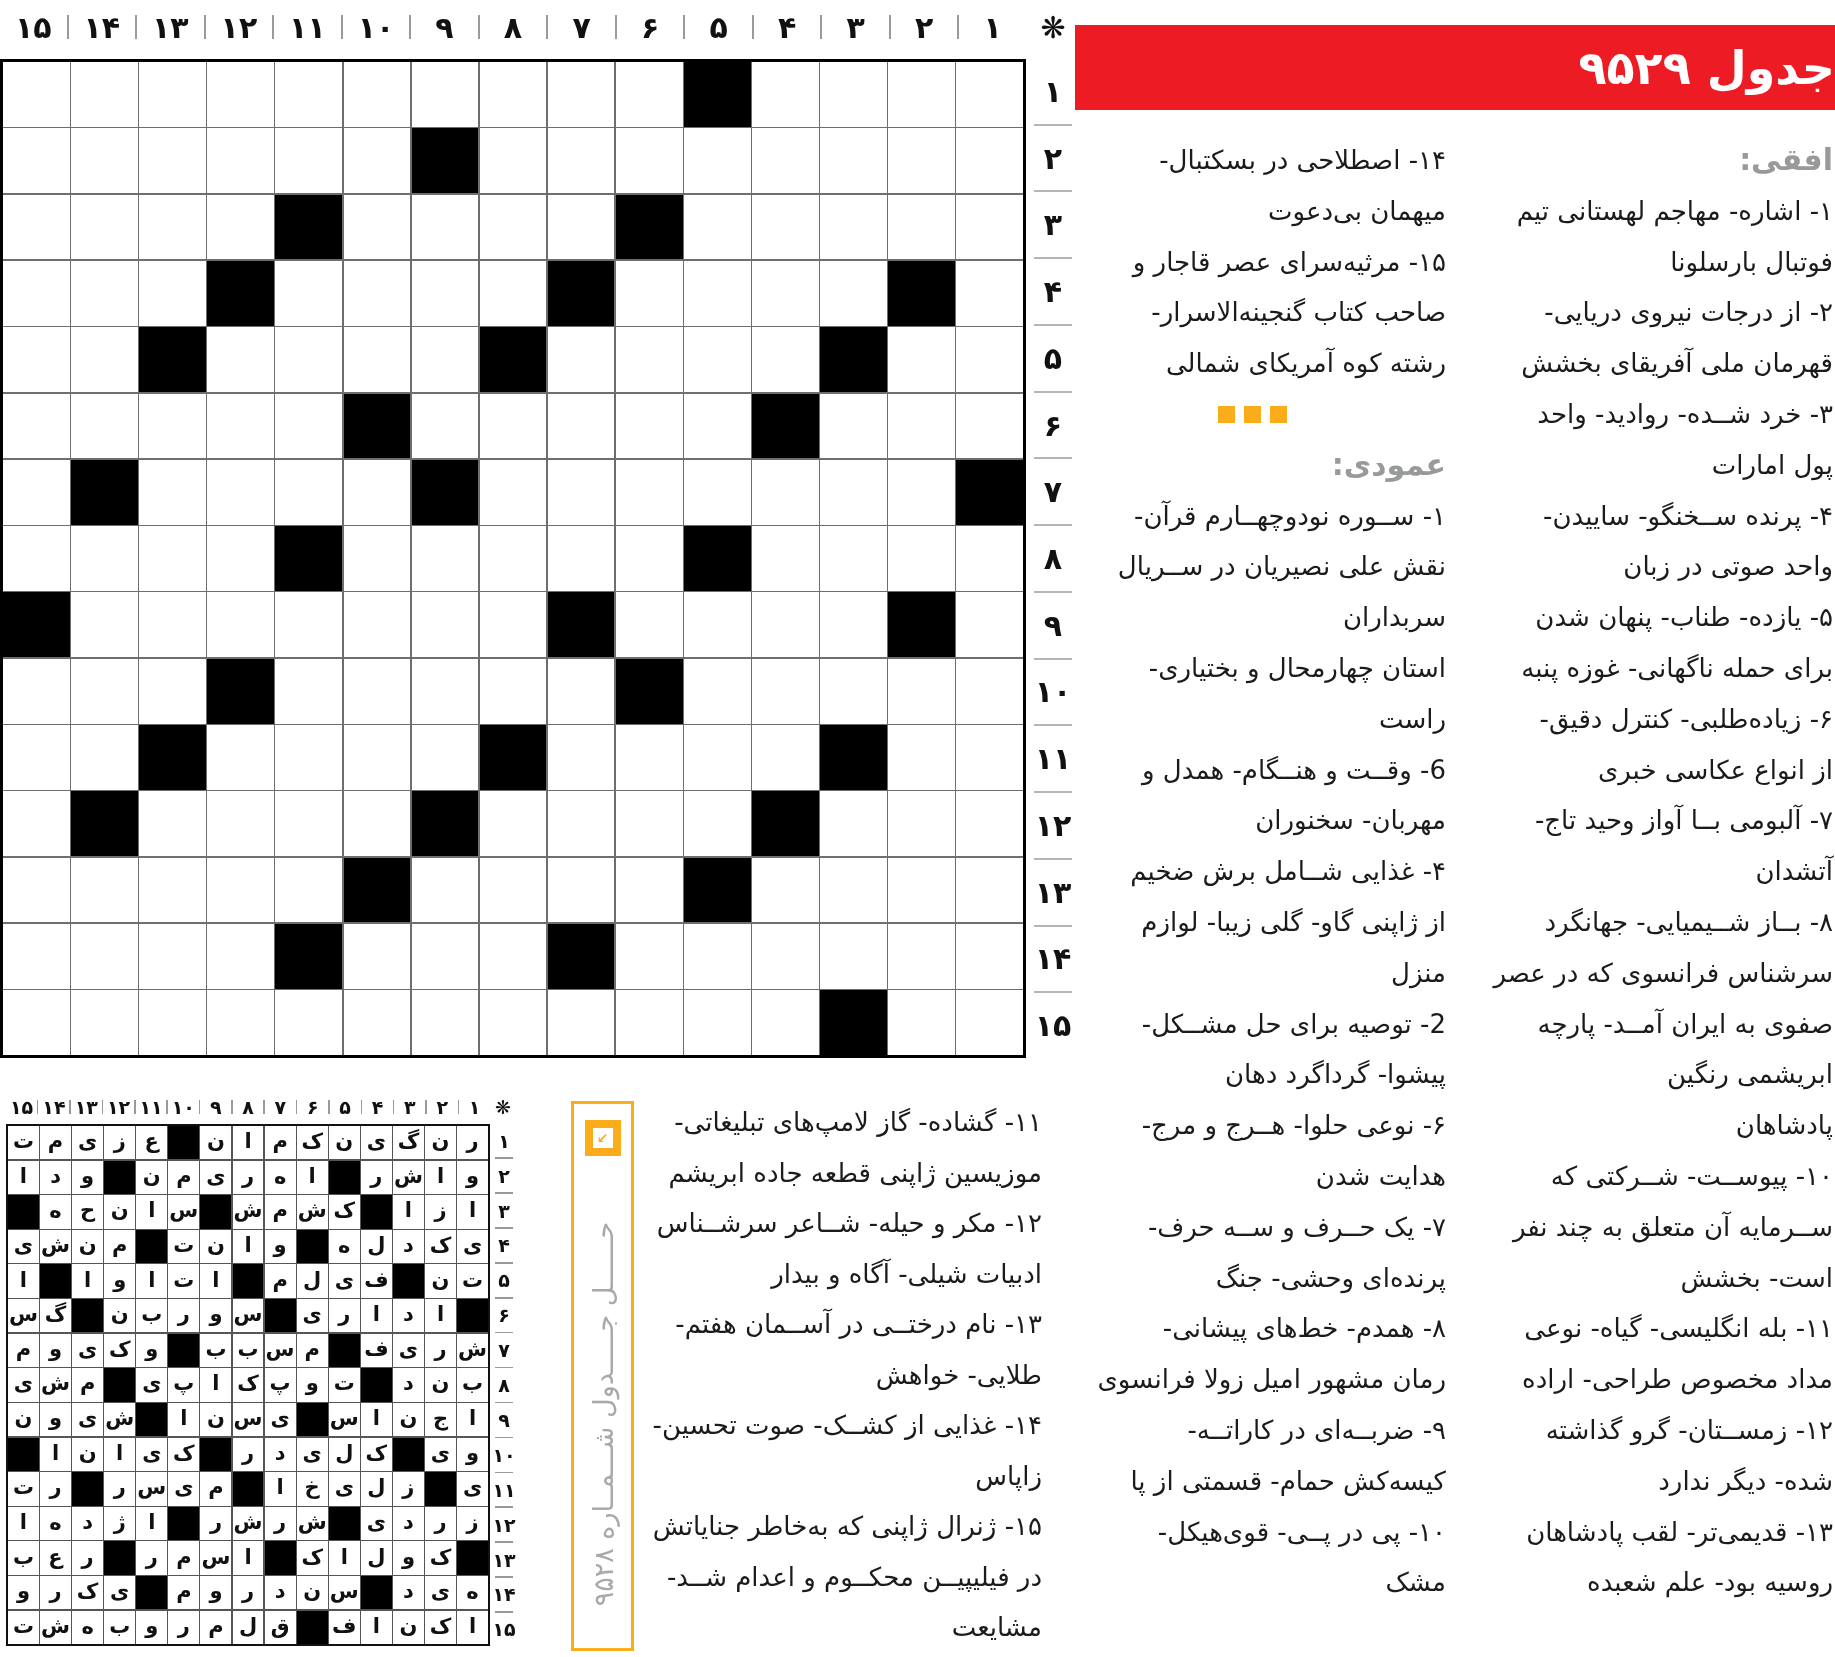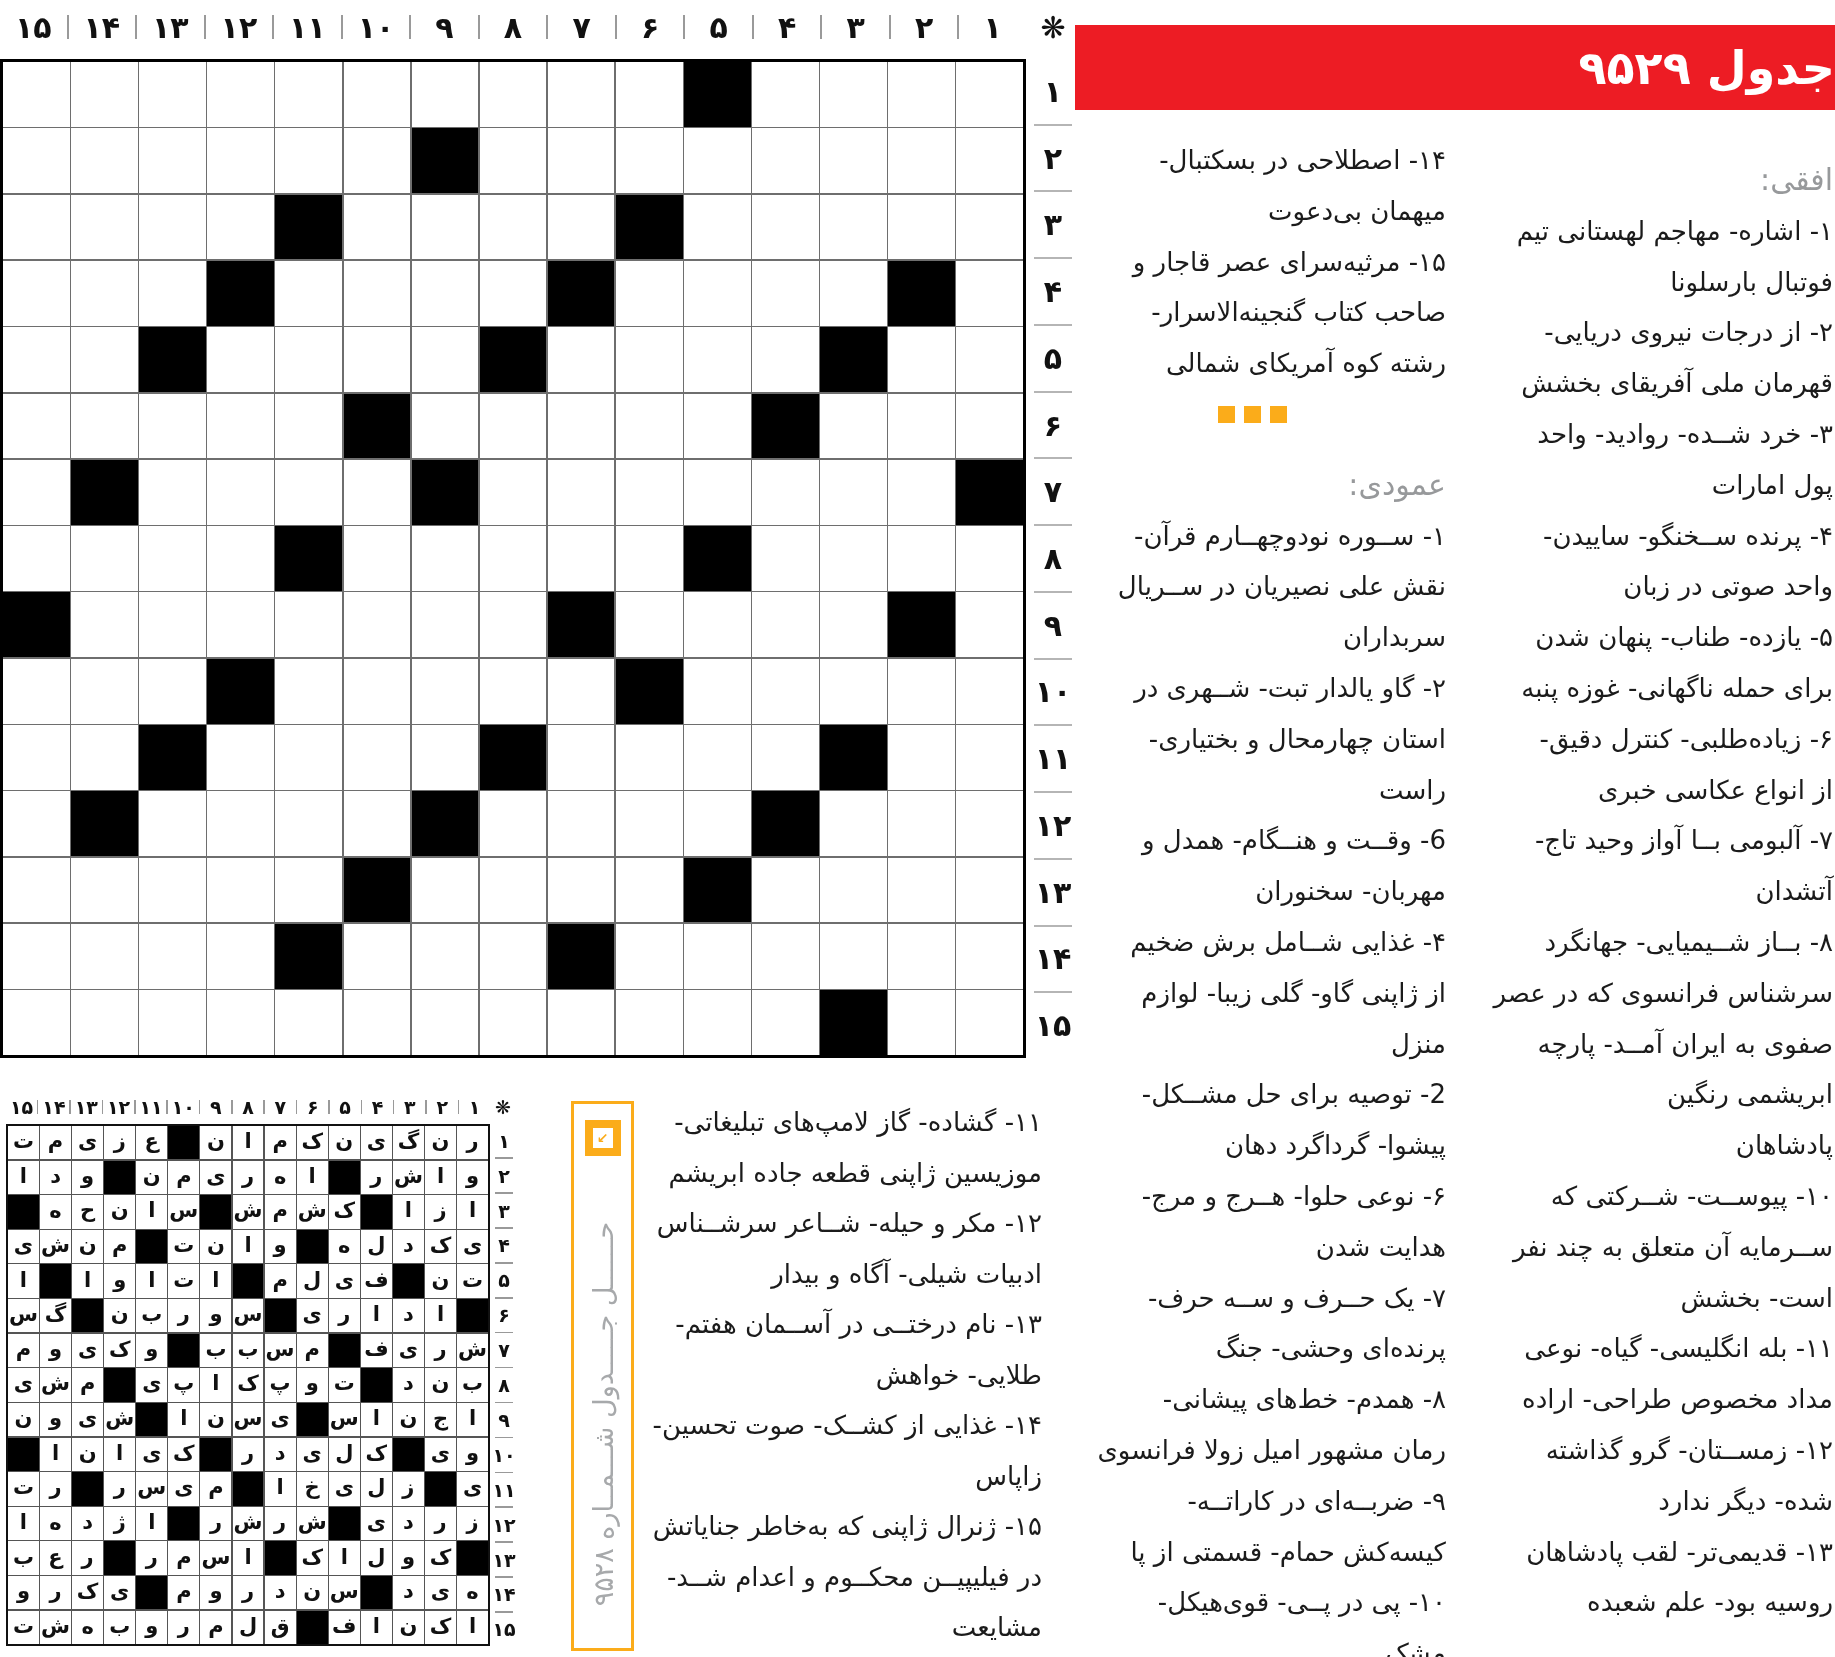--- a/index.html
+++ b/index.html
@@ -37,21 +37,21 @@
                        font-size:34px; font-weight:bold; }
 
   
   .clue-col { direction:rtl; }
   #clues-right  { left:1455px; top:135px; width:378px; }
   #clues-middle { left:1058px; top:135px; width:388px; }
   #clues-bottom { left:650px;  top:1097px; width:392px; }
   .clue-line { height:50.8px; line-height:50.8px; font-size:26px; text-align:right;
                white-space:nowrap; color:#1b1b1b; direction:rtl; }
   #clues-bottom .clue-line { height:50.5px; line-height:50.5px; }
-  .clue-title { color:#97999B; font-weight:normal; font-size:30px;margin-top:20px; }
+  .clue-title { color:#97999B; font-weight:bold; font-size:30px; }
   .sep-row { height:50.8px; display:flex; align-items:center; justify-content:center; gap:9px; }
   .sep-sq { width:17px; height:17px; background:#FBAC1A; }
 
   
   #sol-col-labels { left:6px; top:1092px; width:484px; height:30px; display:flex;
                     direction:rtl; align-items:center; }
   #sol-col-labels .lbl { flex:1; text-align:center; font-weight:bold; font-size:19px; color:#111; }
   #sol-col-labels .vsep { width:1.5px; height:14px; background:#9a9a9a; }
   #sol-star { left:490px; top:1092px; width:26px; height:30px; display:flex;
               align-items:center; justify-content:center; font-size:19px; color:#111; }
@@ -420,21 +420,20 @@
       <div class="clue-line">رشته کوه آمریکای شمالی</div>
       <div class="sep-row">
         <span class="sep-sq"></span>
         <span class="sep-sq"></span>
         <span class="sep-sq"></span>
       </div>
       <div class="clue-line clue-title">عمودی:</div>
       <div class="clue-line">۱- ســوره نودوچهــارم قرآن-</div>
       <div class="clue-line">نقش علی نصیریان در ســریال</div>
       <div class="clue-line">سربداران</div>
-      <div class="clue-line">۲- گاو یالدار تبت- شــهری در</div>
       <div class="clue-line">استان چهارمحال و بختیاری-</div>
       <div class="clue-line">راست</div>
       <div class="clue-line">6- وقــت و هنــگام- همدل و</div>
       <div class="clue-line">مهربان- سخنوران</div>
       <div class="clue-line">۴- غذایی شــامل برش ضخیم</div>
       <div class="clue-line">از ژاپنی گاو- گلی زیبا- لوازم</div>
       <div class="clue-line">منزل</div>
       <div class="clue-line">2- توصیه برای حل مشــکل-</div>
       <div class="clue-line">پیشوا- گرداگرد دهان</div>
       <div class="clue-line">۶- نوعی حلوا- هــرج و مرج-</div>

